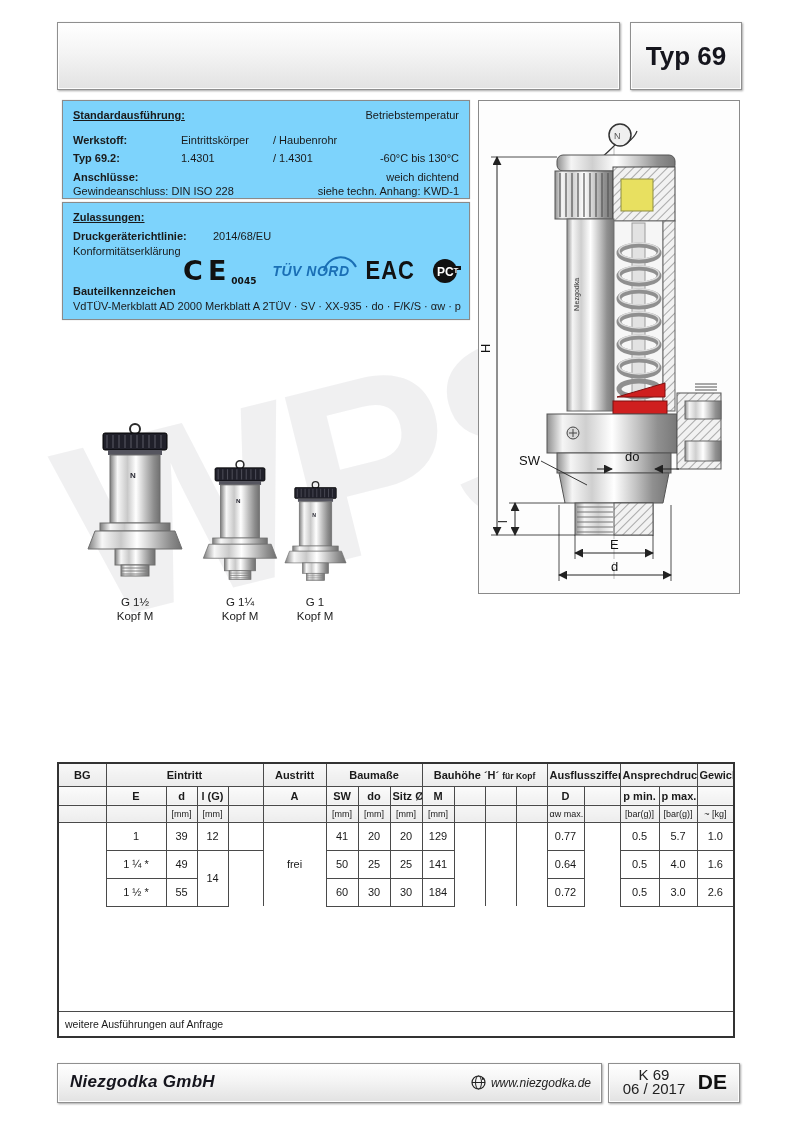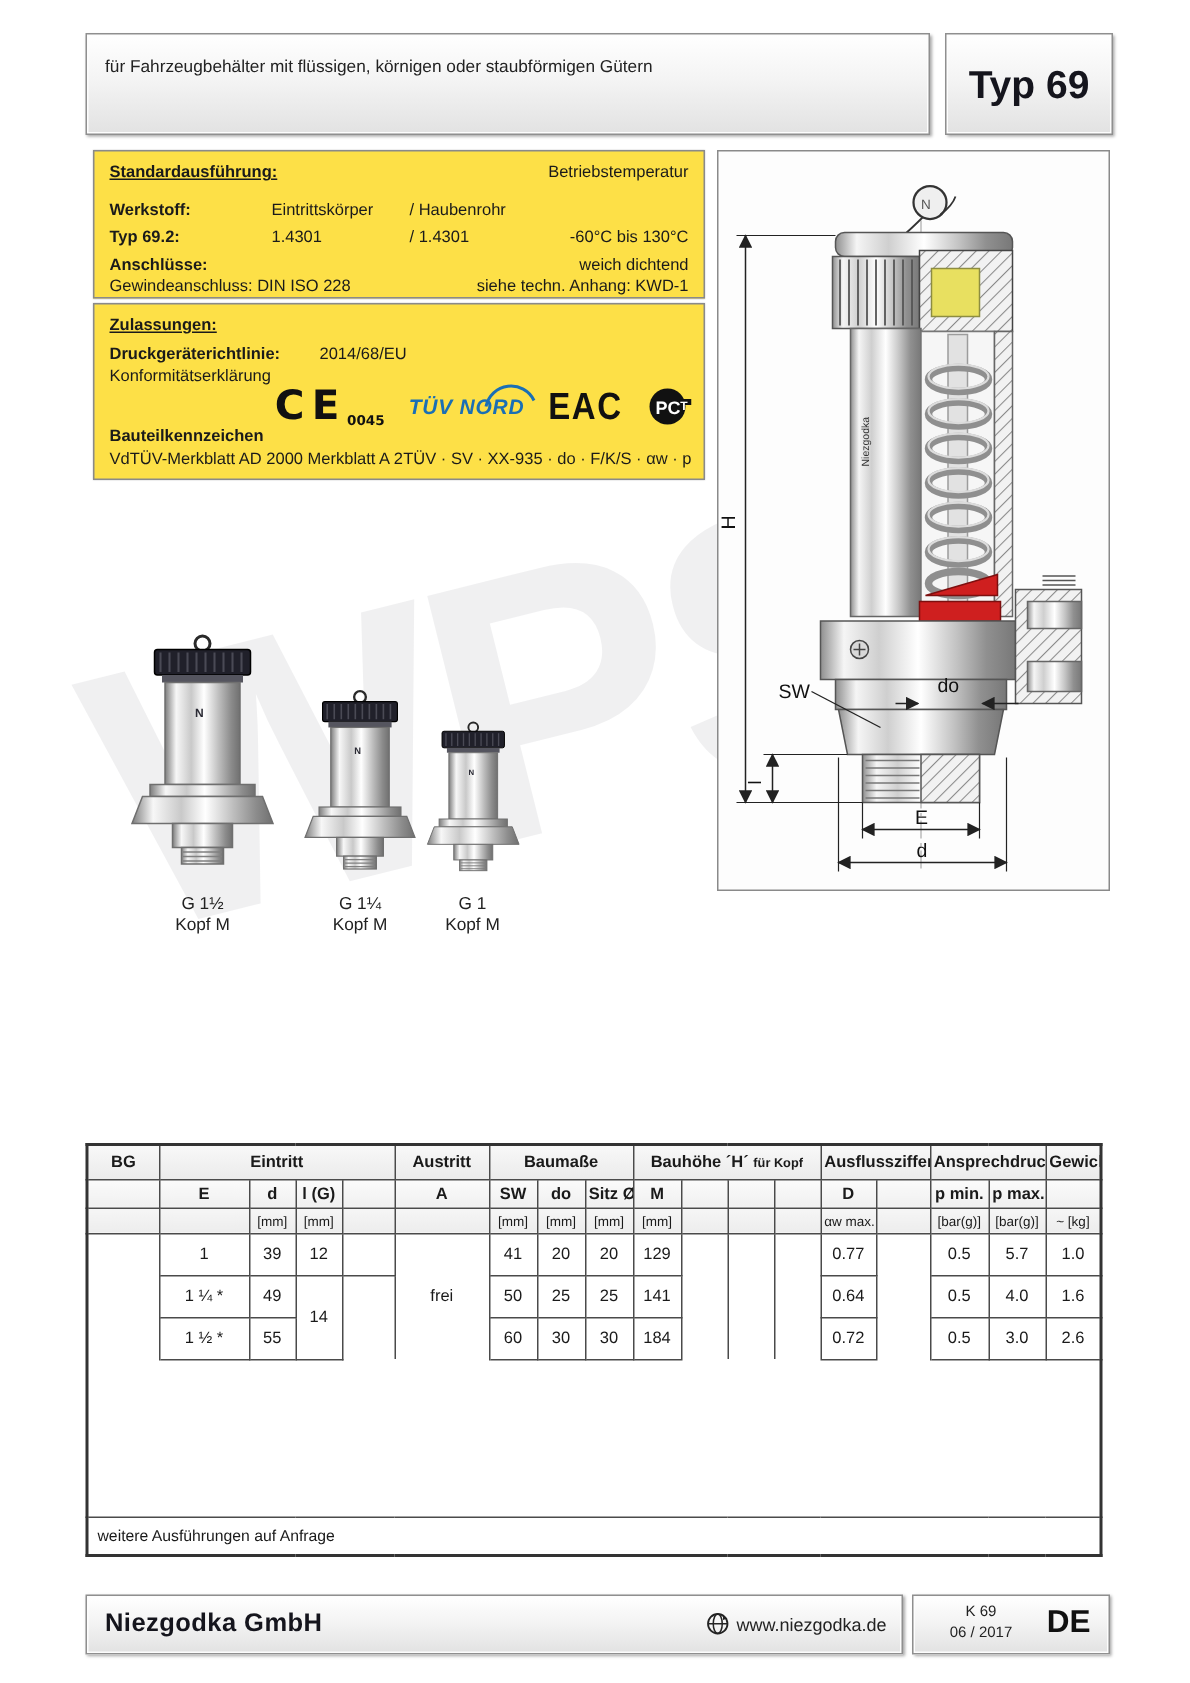--- a/index.html
+++ b/index.html
@@ -5,21 +5,21 @@
   html,body{margin:0;padding:0;background:#ffffff;}
   .page{position:relative;width:793px;height:1122px;background:#fff;
         font-family:"Liberation Sans",sans-serif;color:#1a1a1a;overflow:hidden;}
 
   
   .box3d{position:absolute;border:1px solid #8f8f8f;
          background:linear-gradient(180deg,#ffffff 0%,#f4f4f4 45%,#e2e2e2 100%);
          box-shadow:1px 1px 2px rgba(0,0,0,.35), inset 0 0 0 1px #fdfdfd;}
 
   
-  .specbox{position:absolute;border:1px solid #8a8a8a;background:#fde047;
+  .specbox{position:absolute;border:1px solid #8a8a8a;background:#7dd3fc;
            box-shadow:0 0 1px rgba(0,0,0,.25);}
   .specbox .abs{position:absolute;font-size:11px;line-height:13px;white-space:nowrap;}
   .b{font-weight:bold;}
   .ul{text-decoration:underline;}
 
   .title-h1{margin:0;font-size:21px;font-weight:bold;letter-spacing:.2px;color:#15151d;}
   .title-sub{font-size:11.5px;margin-top:7px;color:#222;}
   .typ-label{font-size:26px;font-weight:bold;color:#15151d;}
 
   
@@ -52,35 +52,34 @@
   .dt tbody tr.data{height:28px;background:#fff;}
   .dt td.nb{border-bottom:none;}
   .dt tr.spacer td{border:none;height:104px;}
   .dt tr.noterow td{border:none;border-top:1px solid #4a4a4a;text-align:left;font-size:10.5px;
                     height:24px;padding-left:6px;}
   .small-cap{font-size:8.5px;font-weight:bold;}
 
   
   .f-company{position:absolute;left:12px;top:8px;font-size:17px;font-weight:bold;letter-spacing:.3px;color:#15151d;}
   .f-web{position:absolute;right:10px;top:11px;font-size:12px;display:flex;align-items:center;gap:5px;color:#222;}
-  .f-doc{position:absolute;left:10px;top:4px;text-align:center;font-size:10px;line-height:14px;color:#222;}
+  .f-doc{position:absolute;left:10px;top:4px;text-align:center;font-size:15px;line-height:14px;color:#222;}
   .f-de{position:absolute;right:12px;top:6px;font-size:21px;font-weight:bold;color:#111;}
 
   svg text{font-family:"Liberation Sans",sans-serif;}
 </style>
 </head>
 <body>
 
 <div class="page">
 
   <div class="watermark">WPS</div>
 
   <div class="box3d" style="left:57px;top:22px;width:561px;height:66px;">
     <div style="position:absolute;left:12px;top:9px;">
-      <div class="title-sub">für Fahrzeugbehälter mit flüssigen, körnigen oder staubförmigen Gütern</div>
     </div>
   </div>
   <div class="box3d" style="left:630px;top:22px;width:110px;height:66px;display:flex;align-items:center;justify-content:center;">
     <span class="typ-label">Typ 69</span>
   </div>
 
   <div class="specbox" style="left:62px;top:100px;width:406px;height:97px;">
     <span class="abs b ul" style="left:10px;top:8px;">Standardausführung:</span>
     <span class="abs" style="right:10px;top:8px;">Betriebstemperatur</span>
     <span class="abs b" style="left:10px;top:33px;">Werkstoff:</span>
@@ -416,21 +415,21 @@
       </tr>
       <tr class="spacer">
         <td colspan="18"></td>
       </tr>
       <tr class="noterow">
         <td colspan="18">weitere Ausführungen auf Anfrage</td>
       </tr>
     </tbody>
   </table>
 
-  <div class="box3d" style="left:57px;top:1063px;width:543px;height:38px;">
+  <div class="box3d" style="left:57px;top:1063px;width:543px;height:38px;font-style:italic;">
     <span class="f-company">Niezgodka GmbH</span>
     <span class="f-web">
       <svg width="15" height="15" viewBox="0 0 15 15">
         <circle cx="7.5" cy="7.5" r="6.5" fill="none" stroke="#222" stroke-width="1.2"></circle>
         <ellipse cx="7.5" cy="7.5" rx="3" ry="6.5" fill="none" stroke="#222" stroke-width="1"></ellipse>
         <line x1="1" y1="7.5" x2="14" y2="7.5" stroke="#222" stroke-width="1"></line>
         <path d="M11 2 L14 4 L11 5" fill="#222"></path>
       </svg>
       <span>www.niezgodka.de</span>
     </span>

